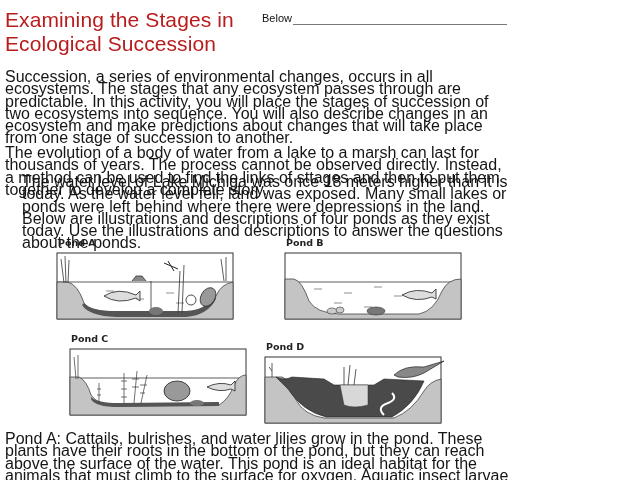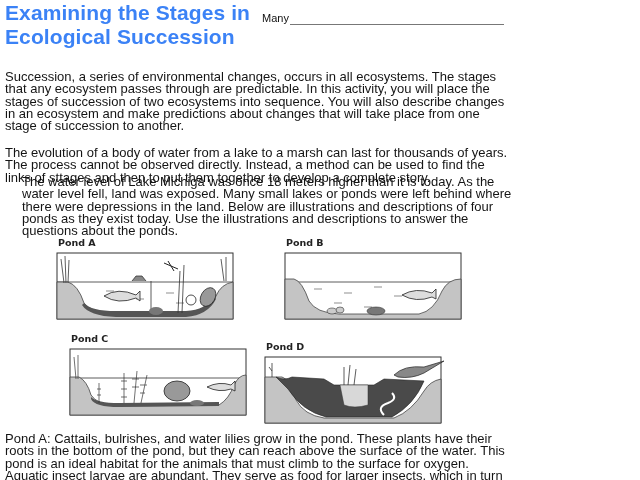--- a/index.html
+++ b/index.html
@@ -1,35 +1,35 @@
 <!DOCTYPE html>
 <html><head>
   <meta charset="utf-8">
   <style>
     html, body { margin: 0; padding: 0; background: #ffffff; }
     body {
       width: 640px; height: 480px; overflow: hidden; position: relative;
       font-family: "Liberation Sans", sans-serif; color: #111;
     }
     .title {
-      position: absolute; left: 5px; top: 1px; width: 250px;
-      font-size: 21px; font-weight: bold; line-height: 24px; color: #3b82f6;
+      position: absolute; left: 5px; top: 8px; width: 250px;
+      font-size: 21px; font-weight: normal; line-height: 24px; color: #b91c1c;
       letter-spacing: 0.1px;
     }
     .name-field {
       position: absolute; left: 262px; top: 12px;
       font-size: 11px; line-height: 13px; display: flex; align-items: flex-end;
     }
     .name-line {
       display: inline-block; width: 214px; border-bottom: 1px solid #777;
       height: 11px; margin-left: 1px;
     }
     .para {
       position: absolute; left: 5px; width: 505px;
-      font-size: 13px; line-height: 12.3px; margin: 0; color: #151515;
+      font-size: 16px; line-height: 12.3px; margin: 0; color: #151515;
     }
     .p1 { top: 71px; }
     .p2 { top: 147px; }
     .p3 { top: 176px; margin-left: 17px; }
     .p4 { top: 433px; }
 
     .pond {
       position: absolute; width: 180px; height: 92px;
     }
     .pond-label {
@@ -41,21 +41,21 @@
     .pondB { left: 264px; top: 237px; margin-left: 20px; }
     .pondC { left: 69px; top: 333px; text-align: right; }
     .pondD { left: 264px; top: 333px; margin-top: 8px; }
   </style>
 </head>
 <body>
 
 <div class="title">Examining the Stages in Ecological Succession</div>
 
 <div class="name-field">
-  <span>Many</span>
+  <span>Below</span>
   <span class="name-line"></span>
 </div>
 
 <p class="para p1">Succession, a series of environmental changes, occurs in all ecosystems. The stages that any ecosystem passes through are predictable. In this activity, you will place the stages of succession of two ecosystems into sequence. You will also describe changes in an ecosystem and make predictions about changes that will take place from one stage of succession to another.</p>
 <p class="para p2">The evolution of a body of water from a lake to a marsh can last for thousands of years. The process cannot be observed directly. Instead, a method can be used to find the links of sttages and then to put them together to develop a complete story.</p>
 <p class="para p3">The water level of Lake Michiga was once 18 meters higher than it is today. As the water level fell, land was exposed. Many small lakes or ponds were left behind where there were depressions in the land. Below are illustrations and descriptions of four ponds as they exist today. Use the illustrations and descriptions to answer the questions about the ponds.</p>
 
 <div class="pond pondA">
   <div class="pond-label">Pond A</div>
   <svg width="180" height="72" viewBox="0 0 180 72">

